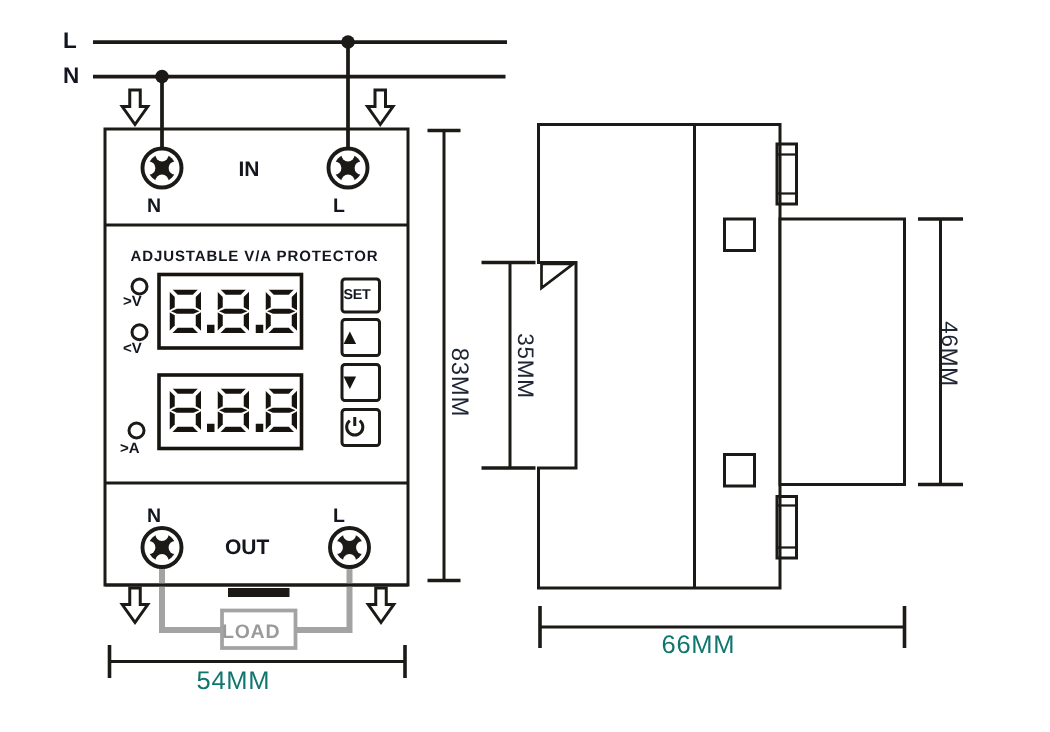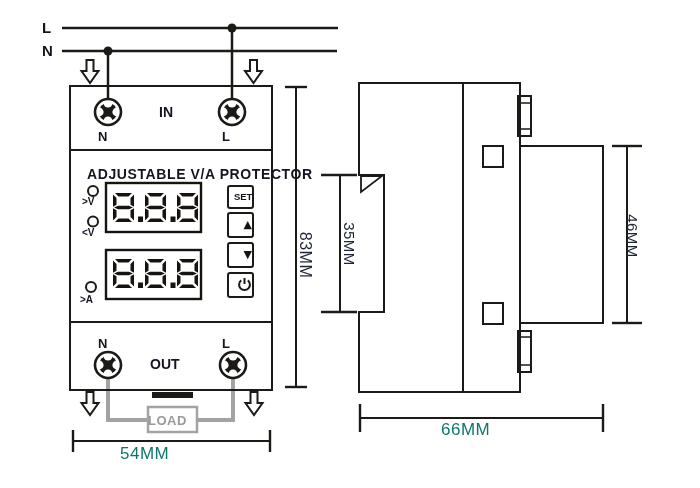--- a/index.html
+++ b/index.html
@@ -6,21 +6,21 @@
   .stage{position:relative;width:700px;height:488px;background:#fff;
          font-family:"Liberation Sans",sans-serif;color:#13161f;overflow:hidden}
   .stage svg.canvas{position:absolute;left:0;top:0}
   .lbl{position:absolute;white-space:nowrap;line-height:1}
   .b{font-weight:bold}
   .ctr{}
   .dim{color:#0f766e;font-size:17px;font-weight:500;letter-spacing:.5px}
   .vdim{position:absolute;width:80px;height:16px;text-align:center;transform:rotate(90deg);
         transform-origin:center;color:#1d2433;font-weight:500;letter-spacing:.5px;white-space:nowrap;line-height:1}
   .btn{position:absolute;left:227px;width:27px;height:26px;box-sizing:border-box;
-       border:2px solid #1c1a17;border-radius:3px;background:#fff;text-align:right}
+       border:2px solid #1c1a17;border-radius:3px;background:#fff;text-align:left}
   .btn.set{height:24px;font-size:9.5px;font-weight:bold;line-height:19px;letter-spacing:-.2px}
   .btn.tri{font-family:"DejaVu Sans",sans-serif;font-size:11px;line-height:21px;color:#17140f}
   .gray{color:#9a9a9a}
   .sr{position:absolute;width:1px;height:1px;overflow:hidden;clip-path:inset(50%);white-space:nowrap}
 </style>
 </head>
 <body>
 
 <div class="stage">
 
@@ -149,21 +149,21 @@
     </g>
   </svg>
 
   <div class="lbl b" style="left:42px;top:20px;font-size:15px">L</div>
   <div class="lbl b" style="left:42px;top:43px;font-size:15px">N</div>
 
   <div class="lbl b ctr" style="left:159px;top:105px;width:28px;font-size:14px">IN</div>
   <div class="lbl b ctr" style="left:98px;top:130px;width:22px;font-size:13px">N</div>
   <div class="lbl b ctr" style="left:222px;top:130px;width:22px;font-size:13px">L</div>
 
-  <div class="lbl b" style="left:87px;top:167px;font-size:14px;letter-spacing:.6px">ADJUSTABLE V/A PROTECTOR</div>
+  <div class="lbl b" style="left:87px;top:167px;font-size:10px;letter-spacing:.6px">ADJUSTABLE V/A PROTECTOR</div>
 
   <div class="lbl b ctr" style="left:82px;top:197px;width:22px;font-size:10px">&gt;V</div>
   <div class="lbl b ctr" style="left:82px;top:228px;width:22px;font-size:10px">&lt;V</div>
   <div class="lbl b ctr" style="left:80px;top:295px;width:22px;font-size:10px">&gt;A</div>
 
   <span class="sr">8.8.8</span>
   <span class="sr">8.8.8</span>
 
   <div class="btn set" style="top:185px">SET</div>
   <div class="btn tri" style="top:212px">▲</div>
@@ -174,19 +174,19 @@
       <line x1="7.5" y1="1" x2="7.5" y2="7" stroke="#1c1a17" stroke-width="2"></line>
     </svg>
   </div>
 
   <div class="lbl b ctr" style="left:98px;top:337px;width:22px;font-size:13px">N</div>
   <div class="lbl b ctr" style="left:222px;top:337px;width:22px;font-size:13px">L</div>
   <div class="lbl b ctr" style="left:150px;top:357px;width:44px;font-size:14px">OUT</div>
 
   <div class="lbl b ctr gray" style="left:148px;top:414px;width:49px;font-size:13px;letter-spacing:.5px">LOAD</div>
 
-  <div class="lbl dim ctr" style="left:120px;top:445px;width:80px">54MM</div>
+  <div class="lbl dim ctr" style="left:131px;top:445px;width:80px">54MM</div>
   <div class="lbl dim ctr" style="left:441px;top:421px;width:80px">66MM</div>
   <div class="vdim" style="left:265px;top:247px;font-size:16px">83MM</div>
   <div class="vdim" style="left:309px;top:236px;font-size:15px">35MM</div>
   <div class="vdim" style="left:592px;top:228px;font-size:15px">46MM</div>
 
 </div>
 
 </body></html>

